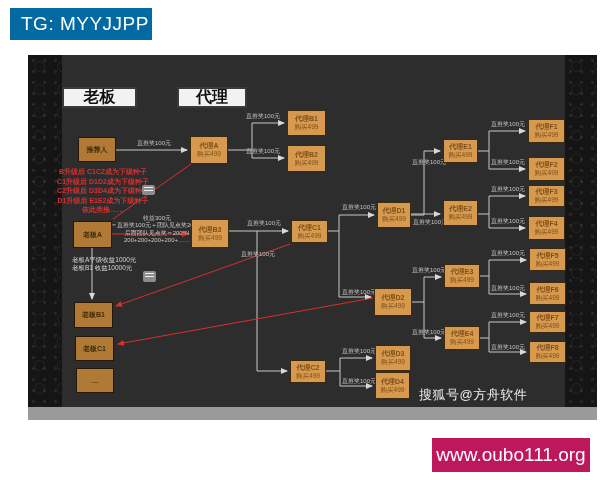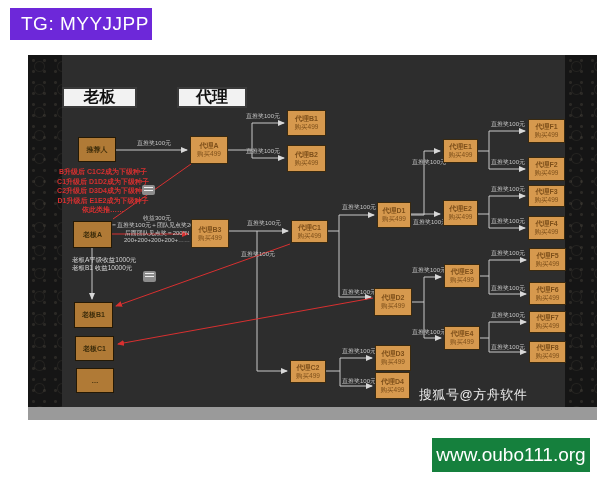--- a/index.html
+++ b/index.html
@@ -1,21 +1,21 @@
 <!DOCTYPE html>
 <html><head>
 <meta charset="utf-8">
 <style>
   html,body{margin:0;padding:0;}
   .page{position:relative;width:600px;height:480px;background:#ffffff;overflow:hidden;
         font-family:"Liberation Sans","DejaVu Sans",sans-serif;}
   
-  .tg-box{position:absolute;left:10px;top:8px;width:131px;height:32px;background:#6d28d9;
+  .tg-box{position:absolute;left:10px;top:8px;width:131px;height:32px;background:#0369a1;
           color:#fff;font-size:19px;line-height:32px;padding-left:11px;letter-spacing:.5px;z-index:5;}
-  .url-box{position:absolute;left:432px;top:438px;width:158px;height:34px;background:#15803d;
+  .url-box{position:absolute;left:432px;top:438px;width:158px;height:34px;background:#be185d;
            color:#fff;font-size:19px;line-height:34px;text-align:center;z-index:5;}
   
   .photo{position:absolute;left:28px;top:55px;width:569px;height:365px;background:#101010;z-index:0;}
   .orn{position:absolute;top:0;height:352px;background-color:#151515;
        background-image:radial-gradient(circle, rgba(205,190,160,0.12) 1px, transparent 2px),
                         radial-gradient(circle, transparent 4px, rgba(205,190,160,0.07) 5px, transparent 6px);
        background-size:11px 11px,23px 23px;}
   .orn.left{left:0;width:34px;}
   .orn.right{right:0;width:32px;}
   .inner{position:absolute;left:34px;top:0;width:503px;height:352px;background:#2d2d2d;}

